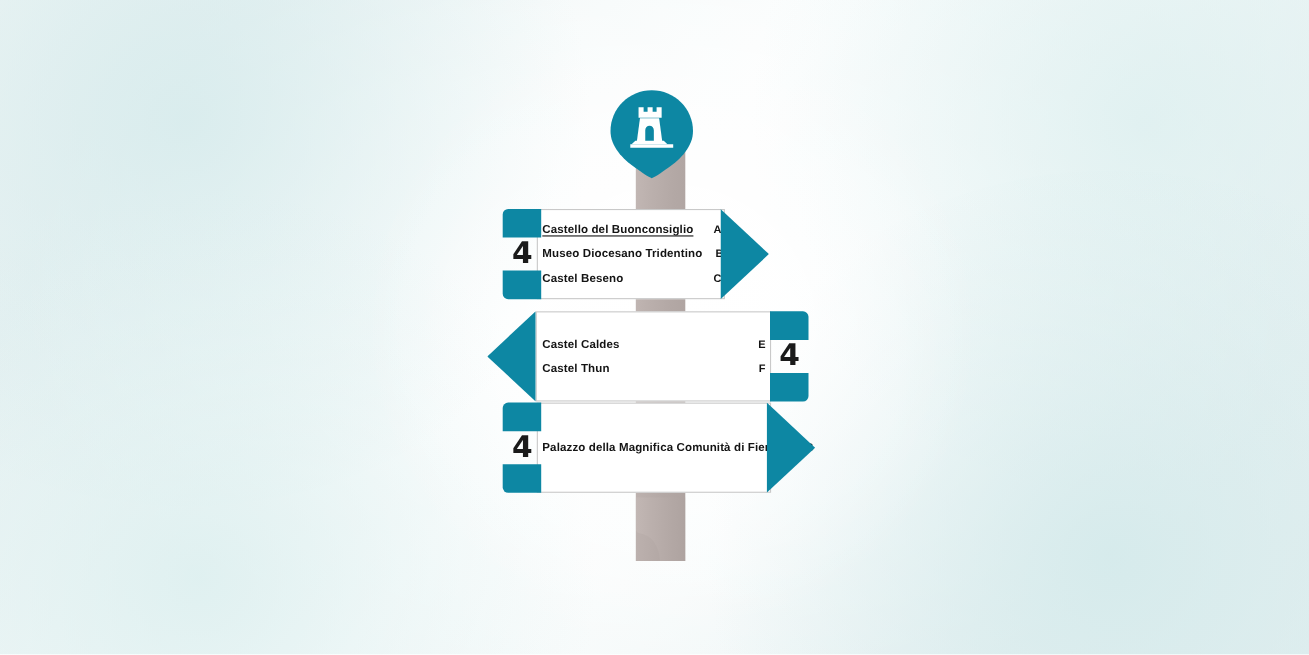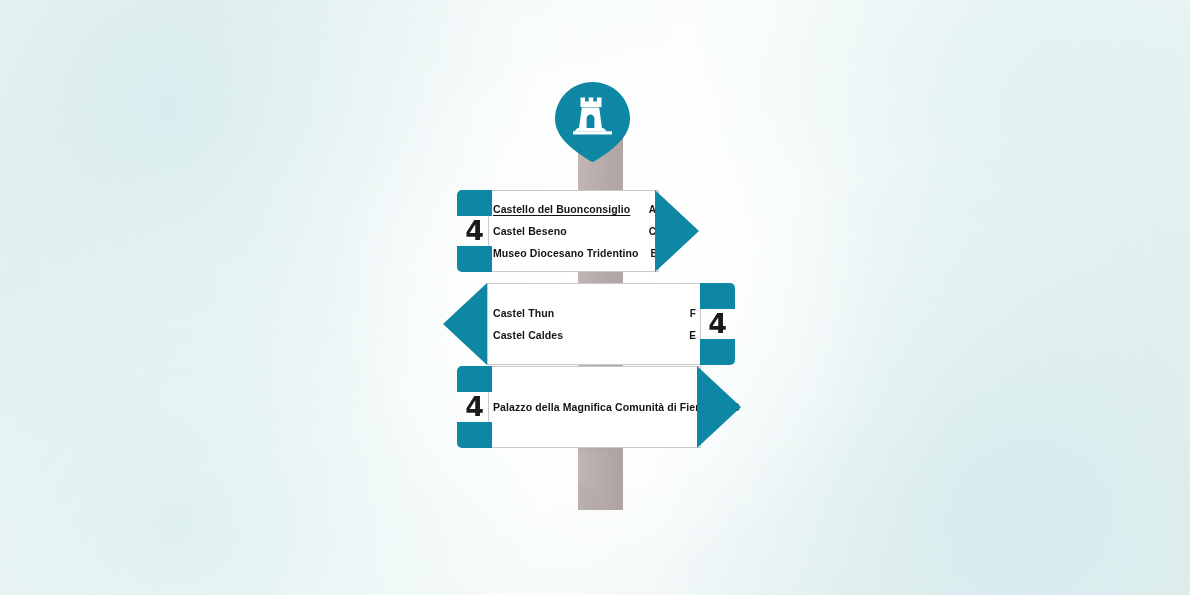--- a/index.html
+++ b/index.html
@@ -252,49 +252,49 @@
       <div class="num">4</div>
       <div class="tab bot"></div>
     </div>
 
     <div class="rows three">
       <div class="row">
         <span class="name linked">Castello del Buonconsiglio</span>
         <span class="code">A</span>
       </div>
       <div class="row">
+        <span class="name">Museo Diocesano Tridentino</span>
+        <span class="code">B</span>
+      </div>
+      <div class="row">
         <span class="name">Castel Beseno</span>
         <span class="code">C</span>
-      </div>
-      <div class="row">
-        <span class="name">Museo Diocesano Tridentino</span>
-        <span class="code">B</span>
       </div>
     </div>
 
     <svg class="arrow" viewBox="0 0 44 82" width="44" height="82">
       <path d="M0,0 L44,41 L0,82 Z" fill="#0d87a3"></path>
     </svg>
   </div>
 
   <div class="sign" id="sign-2">
     <div class="panel"></div>
 
     <svg class="arrow" viewBox="0 0 44 82" width="44" height="82">
       <path d="M44,0 L0,41 L44,82 Z" fill="#0d87a3"></path>
     </svg>
 
     <div class="rows three">
       <div class="row">
+        <span class="name">Castel Caldes</span>
+        <span class="code">E</span>
+      </div>
+      <div class="row">
         <span class="name">Castel Thun</span>
         <span class="code">F</span>
-      </div>
-      <div class="row">
-        <span class="name">Castel Caldes</span>
-        <span class="code">E</span>
       </div>
     </div>
 
     <div class="cap right">
       <div class="tab top"></div>
       <div class="num">4</div>
       <div class="tab bot"></div>
     </div>
   </div>
 

